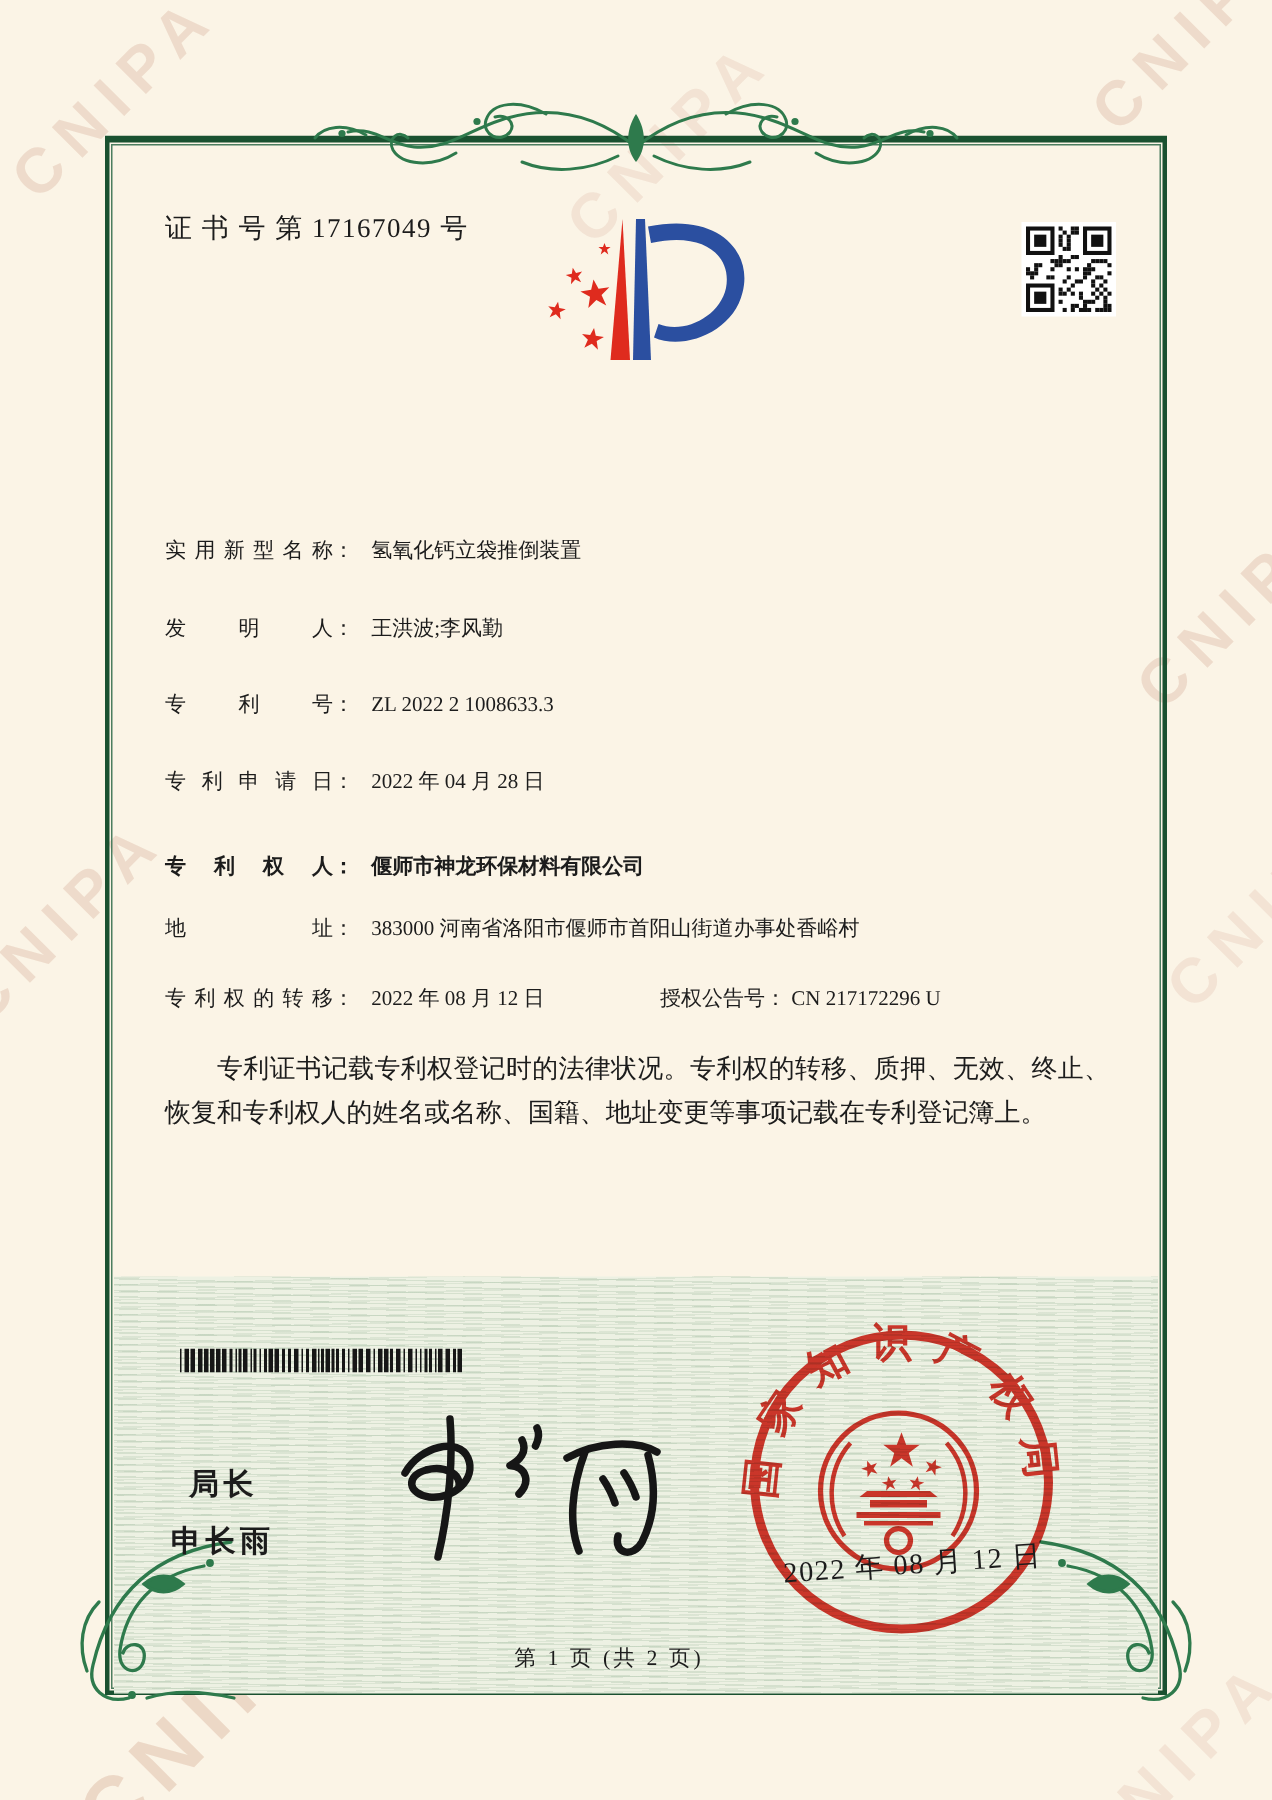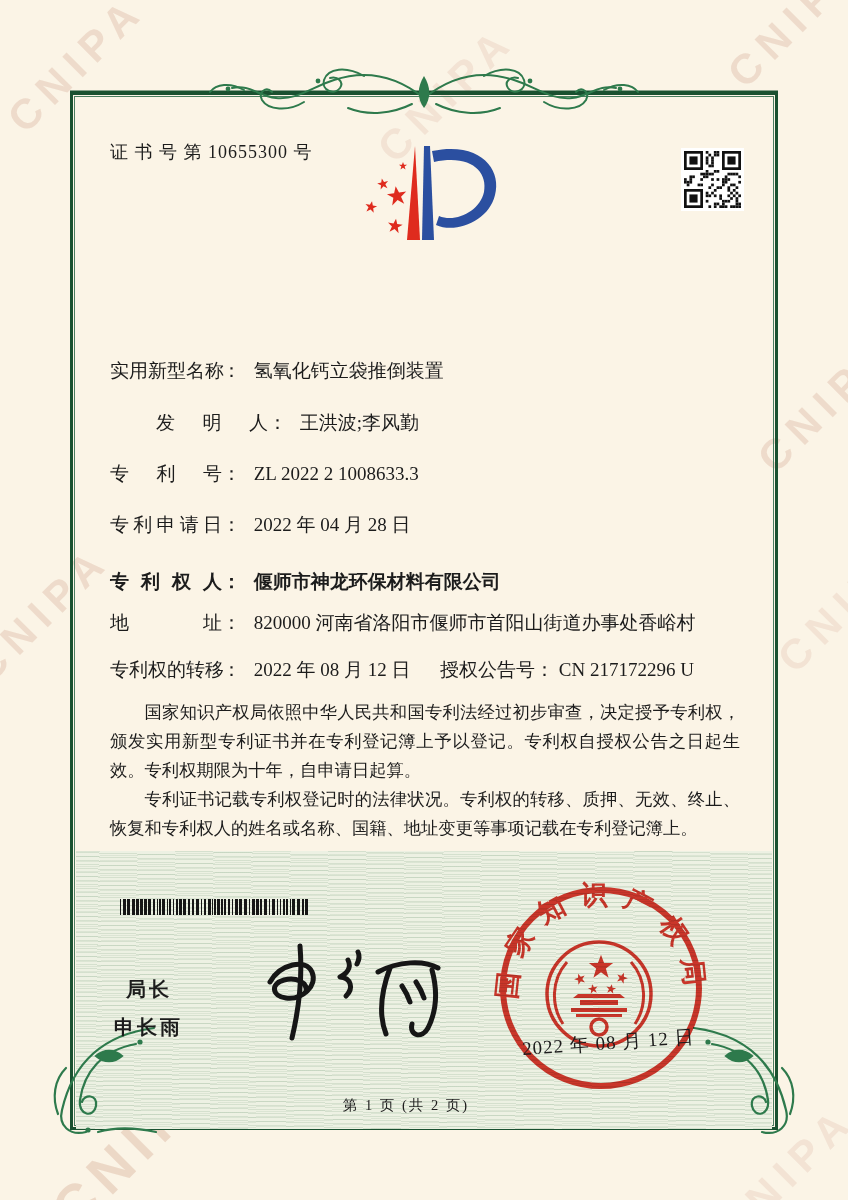--- a/index.html
+++ b/index.html
@@ -32,21 +32,21 @@
       repeating-linear-gradient(1.5deg, rgba(150,180,150,.28) 0 1px, transparent 1px 4px),
       repeating-linear-gradient(-1.5deg, rgba(150,180,150,.20) 0 1px, transparent 1px 5px),
       #edf1e3;
   }
   .cert-no{left:110px;top:140px;font-size:18px;letter-spacing:1px;}
   .title{
     left:70px;top:256px;width:708px;text-align:center;
     font-size:40px;font-weight:700;letter-spacing:7px;
   }
   .qr{left:681px;top:148px;width:63px;height:63px;background:#ffffff;padding:3px;box-sizing:border-box;}
-  .field{left:110px;font-size:19px;white-space:nowrap;}
+  .field{left:110px;font-size:14px;white-space:nowrap;}
   .flabel{display:inline-block;width:112px;text-align:justify;text-align-last:justify;vertical-align:top;}
   .fcolon{display:inline-block;}
   .fvalue{margin-left:8px;}
   .field .sub{position:absolute;left:330px;top:0;white-space:nowrap;text-align:right;}
   .body-text{left:110px;top:698px;width:630px;font-size:17.3px;line-height:29px;text-align:justify;}
   .body-text p{margin:0;text-indent:2em;}
   .barcode{left:120px;top:899px;width:218px;height:16px;font-size:0;white-space:nowrap;overflow:hidden;}
   .barcode i{display:inline-block;height:100%;background:#161616;}
   .official{font-family:"Liberation Sans","DejaVu Sans",sans-serif;font-weight:700;font-size:20px;letter-spacing:3px;}
   .seal{left:498px;top:885px;width:206px;height:206px;mix-blend-mode:multiply;opacity:.92;}
@@ -107,21 +107,21 @@
   <svg class="abs" style="left:690px;top:1022px;" width="120" height="120" viewBox="0 0 120 120">
     <g transform="matrix(-1,0,0,1,120,0)" stroke="#2e7a4c" stroke-width="2.2" fill="none" stroke-linecap="round">
       <path d="M 116,6 C 70,12 36,36 24,88 C 20,104 32,114 48,110"></path>
       <path d="M 98,22 C 64,28 46,50 42,78 C 40,94 56,96 58,84 C 60,72 46,72 44,80"></path>
       <path d="M 28,46 C 16,58 14,76 20,92"></path>
       <path d="M 84,34 C 76,27 66,27 58,34 C 66,41 76,41 84,34 Z" fill="#2e7a4c"></path>
       <circle cx="102" cy="20" r="2.6" fill="#2e7a4c" stroke="none"></circle>
     </g>
   </svg>
 
-  <div class="abs cert-no">证 书 号 第 10655300 号</div>
+  <div class="abs cert-no">证 书 号 第 17167049 号</div>
 
   <svg class="abs" style="left:340px;top:133px;" width="170" height="115" viewBox="0 0 170 115">
     <defs>
       <path id="st" d="M0,-9 L2.3,-2.9 L9,-2.9 L3.6,1.2 L5.6,8 L0,3.8 L-5.6,8 L-3.6,1.2 L-9,-2.9 L-2.3,-2.9 Z"></path>
     </defs>
     <use href="#st" fill="#df2b1e" transform="translate(63,33) scale(0.45)"></use>
     <use href="#st" fill="#df2b1e" transform="translate(43,51) scale(0.62) rotate(-12)"></use>
     <use href="#st" fill="#df2b1e" transform="translate(31,74) scale(0.66) rotate(10)"></use>
     <use href="#st" fill="#df2b1e" transform="translate(57,63) scale(1.08) rotate(-8)"></use>
     <use href="#st" fill="#df2b1e" transform="translate(55,93) scale(0.82) rotate(8)"></use>
@@ -237,51 +237,50 @@
         <rect x="2.7" y="40.5" width="13.5" height="13.5" fill="#fff"></rect>
         <rect x="5.4" y="43.2" width="8.100000000000001" height="8.100000000000001" fill="#111"></rect>
       </svg>
     </div>
 
 
   <div class="abs field" style="top:358px;">
     <span class="flabel">实用新型名称</span><span class="fcolon">：</span>
     <span class="fvalue">氢氧化钙立袋推倒装置</span>
   </div>
-  <div class="abs field" style="top:410px;margin-left:46px;">
+  <div class="abs field" style="top:410px;">
     <span class="flabel">发明人</span><span class="fcolon">：</span>
     <span class="fvalue">王洪波;李风勤</span>
   </div>
   <div class="abs field" style="top:461px;">
     <span class="flabel">专利号</span><span class="fcolon">：</span>
     <span class="fvalue">ZL 2022 2 1008633.3</span>
   </div>
   <div class="abs field" style="top:512px;">
     <span class="flabel">专利申请日</span><span class="fcolon">：</span>
     <span class="fvalue">2022 年 04 月 28 日</span>
   </div>
   <div class="abs field" style="top:569px;font-weight:bold;">
     <span class="flabel">专利权人</span><span class="fcolon">：</span>
     <span class="fvalue">偃师市神龙环保材料有限公司</span>
   </div>
   <div class="abs field" style="top:610px;">
     <span class="flabel">地址</span><span class="fcolon">：</span>
-    <span class="fvalue">820000 河南省洛阳市偃师市首阳山街道办事处香峪村</span>
+    <span class="fvalue">383000 河南省洛阳市偃师市首阳山街道办事处香峪村</span>
   </div>
   <div class="abs field" style="top:657px;">
     <span class="flabel">专利权的转移</span><span class="fcolon">：</span>
     <span class="fvalue">2022 年 08 月 12 日</span>
     <span class="sub">
       <span>授权公告号</span><span>：</span>
       <span>CN 217172296 U</span>
     </span>
   </div>
 
   <div class="abs body-text">
-    <p>国家知识产权局依照中华人民共和国专利法经过初步审查，决定授予专利权，颁发实用新型专利证书并在专利登记簿上予以登记。专利权自授权公告之日起生效。专利权期限为十年，自申请日起算。</p>
     <p>专利证书记载专利权登记时的法律状况。专利权的转移、质押、无效、终止、恢复和专利权人的姓名或名称、国籍、地址变更等事项记载在专利登记簿上。</p>
   </div>
 
   <div class="abs barcode"><i style="width:1px;margin-right:2px"></i><i style="width:3px;margin-right:1px"></i><i style="width:3px;margin-right:2px"></i><i style="width:3px;margin-right:1px"></i><i style="width:3px;margin-right:1px"></i><i style="width:3px;margin-right:1px"></i><i style="width:3px;margin-right:1px"></i><i style="width:3px;margin-right:2px"></i><i style="width:2px;margin-right:2px"></i><i style="width:1px;margin-right:1px"></i><i style="width:2px;margin-right:1px"></i><i style="width:3px;margin-right:2px"></i><i style="width:1px;margin-right:1px"></i><i style="width:2px;margin-right:2px"></i><i style="width:1px;margin-right:2px"></i><i style="width:2px;margin-right:1px"></i><i style="width:3px;margin-right:1px"></i><i style="width:3px;margin-right:2px"></i><i style="width:2px;margin-right:2px"></i><i style="width:2px;margin-right:2px"></i><i style="width:3px;margin-right:2px"></i><i style="width:1px;margin-right:2px"></i><i style="width:2px;margin-right:2px"></i><i style="width:3px;margin-right:1px"></i><i style="width:1px;margin-right:1px"></i><i style="width:2px;margin-right:1px"></i><i style="width:3px;margin-right:1px"></i><i style="width:2px;margin-right:1px"></i><i style="width:2px;margin-right:2px"></i><i style="width:2px;margin-right:2px"></i><i style="width:1px;margin-right:2px"></i><i style="width:3px;margin-right:1px"></i><i style="width:3px;margin-right:2px"></i><i style="width:3px;margin-right:2px"></i><i style="width:1px;margin-right:2px"></i><i style="width:3px;margin-right:1px"></i><i style="width:3px;margin-right:1px"></i><i style="width:2px;margin-right:2px"></i><i style="width:3px;margin-right:2px"></i><i style="width:1px;margin-right:2px"></i><i style="width:3px;margin-right:2px"></i><i style="width:1px;margin-right:2px"></i><i style="width:1px;margin-right:2px"></i><i style="width:2px;margin-right:1px"></i><i style="width:2px;margin-right:2px"></i><i style="width:1px;margin-right:1px"></i><i style="width:3px;margin-right:2px"></i><i style="width:3px;margin-right:2px"></i><i style="width:2px;margin-right:1px"></i><i style="width:3px;margin-right:1px"></i></div>
 
   <div class="abs official" style="left:126px;top:976px;">局长</div>
   <div class="abs official" style="left:114px;top:1014px;">申长雨</div>
 
   <svg class="abs" style="left:240px;top:940px;" width="220" height="105" viewBox="0 0 220 105">
     <g stroke="#161616" stroke-width="5" fill="none" stroke-linecap="round" stroke-linejoin="round">

